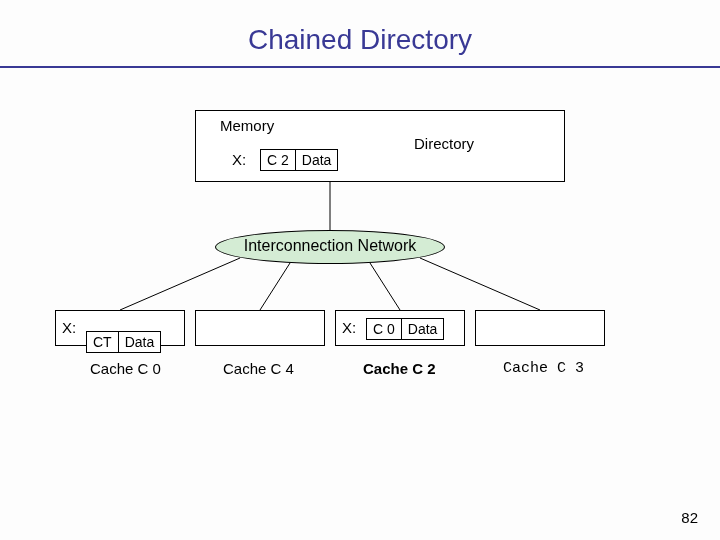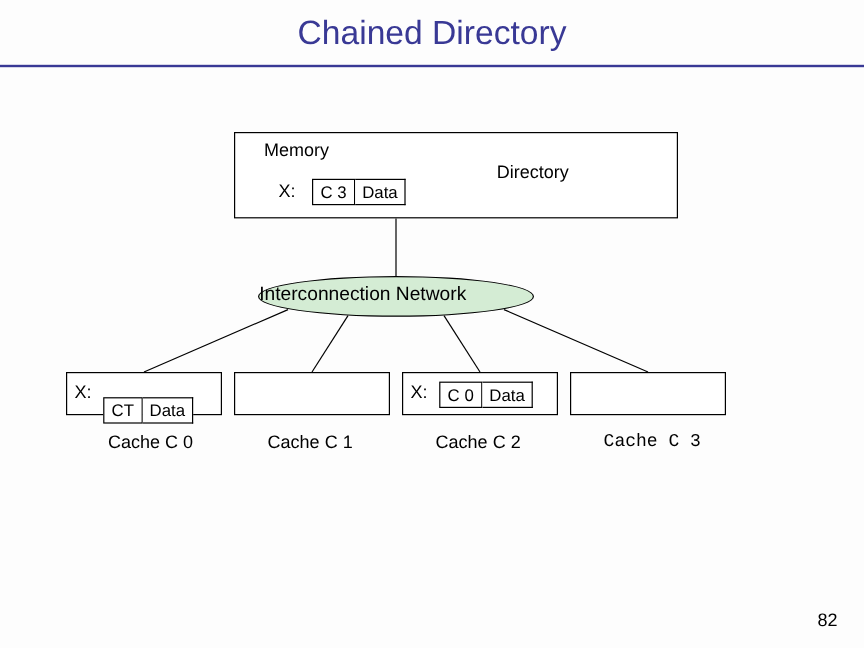--- a/index.html
+++ b/index.html
@@ -8,21 +8,21 @@
     height: 540px;
     background: #fdfdfd;
     font-family: Arial, Helvetica, sans-serif;
     position: relative;
     overflow: hidden;
   }
   .title {
     text-align: center;
     font-size: 28px;
     color: #393995;
-    padding-top: 12px;
+    padding-top: 24px;
   }
   .rule {
     border: none;
     border-top: 2px solid #393995;
     margin-top: 10px;
   }
   .stage { position: absolute; left: 0; top: 0; width: 720px; height: 540px; }
   .box { position: absolute; border: 1px solid #000; background: #fff; }
   .label { position: absolute; font-size: 15px; color: #000; }
   .cell {
@@ -33,20 +33,21 @@
     background: #fff;
     line-height: 1;
   }
   .cell + .cell { border-left: none; }
   .row { position: absolute; white-space: nowrap; }
   .ellipse {
     position: absolute;
     border: 1px solid #000;
     border-radius: 50%;
     background: #d4ecd4;
+    text-align: center;
     font-size: 16px;
   }
   .ellipse span { display: inline-block; padding-top: 6px; }
   .pagenum {
     position: absolute;
     right: 22px;
     bottom: 14px;
     font-size: 15px;
   }
   svg.lines { position: absolute; left: 0; top: 0; width: 720px; height: 540px; pointer-events: none; }
@@ -57,21 +58,21 @@
 <div class="title">Chained Directory</div>
 <hr class="rule">
 
 <div class="stage">
 
   <div class="box" style="left:195px; top:110px; width:370px; height:72px;">
     <div class="label" style="left:24px; top:6px;">Memory</div>
     <div class="label" style="left:218px; top:24px;">Directory</div>
     <div class="label" style="left:36px; top:40px;">X:</div>
     <div class="row" style="left:64px; top:38px;">
-      <span class="cell">C 3</span><span class="cell">Data</span>
+      <span class="cell">C 2</span><span class="cell">Data</span>
     </div>
   </div>
 
   <div class="ellipse" style="left:215px; top:230px; width:230px; height:34px;">
     <span>Interconnection Network</span>
   </div>
 
   <div class="box" style="left:55px; top:310px; width:130px; height:36px;">
     <div class="label" style="left:6px; top:8px;">X:</div>
     <div class="row" style="left:30px; top:20px;">
@@ -84,22 +85,22 @@
   <div class="box" style="left:335px; top:310px; width:130px; height:36px;">
     <div class="label" style="left:6px; top:8px;">X:</div>
     <div class="row" style="left:30px; top:7px;text-decoration:underline;">
       <span class="cell">C 0</span><span class="cell">Data</span>
     </div>
   </div>
 
   <div class="box" style="left:475px; top:310px; width:130px; height:36px;"></div>
 
   <div class="label" style="left:90px; top:360px;">Cache C 0</div>
-  <div class="label" style="left:223px; top:360px;">Cache C 1</div>
-  <div class="label" style="left:363px; top:360px;">Cache C 2</div>
+  <div class="label" style="left:223px; top:360px;">Cache C 4</div>
+  <div class="label" style="left:363px; top:360px;font-weight:bold;">Cache C 2</div>
   <div class="label" style="left:503px; top:360px;font-family:Liberation Mono, monospace;">Cache C 3</div>
 
   <svg class="lines">
     <line x1="330" y1="182" x2="330" y2="230" stroke="#000" stroke-width="1"></line>
     <line x1="240" y1="258" x2="120" y2="310" stroke="#000" stroke-width="1"></line>
     <line x1="290" y1="263" x2="260" y2="310" stroke="#000" stroke-width="1"></line>
     <line x1="370" y1="263" x2="400" y2="310" stroke="#000" stroke-width="1"></line>
     <line x1="420" y1="258" x2="540" y2="310" stroke="#000" stroke-width="1"></line>
   </svg>
 

